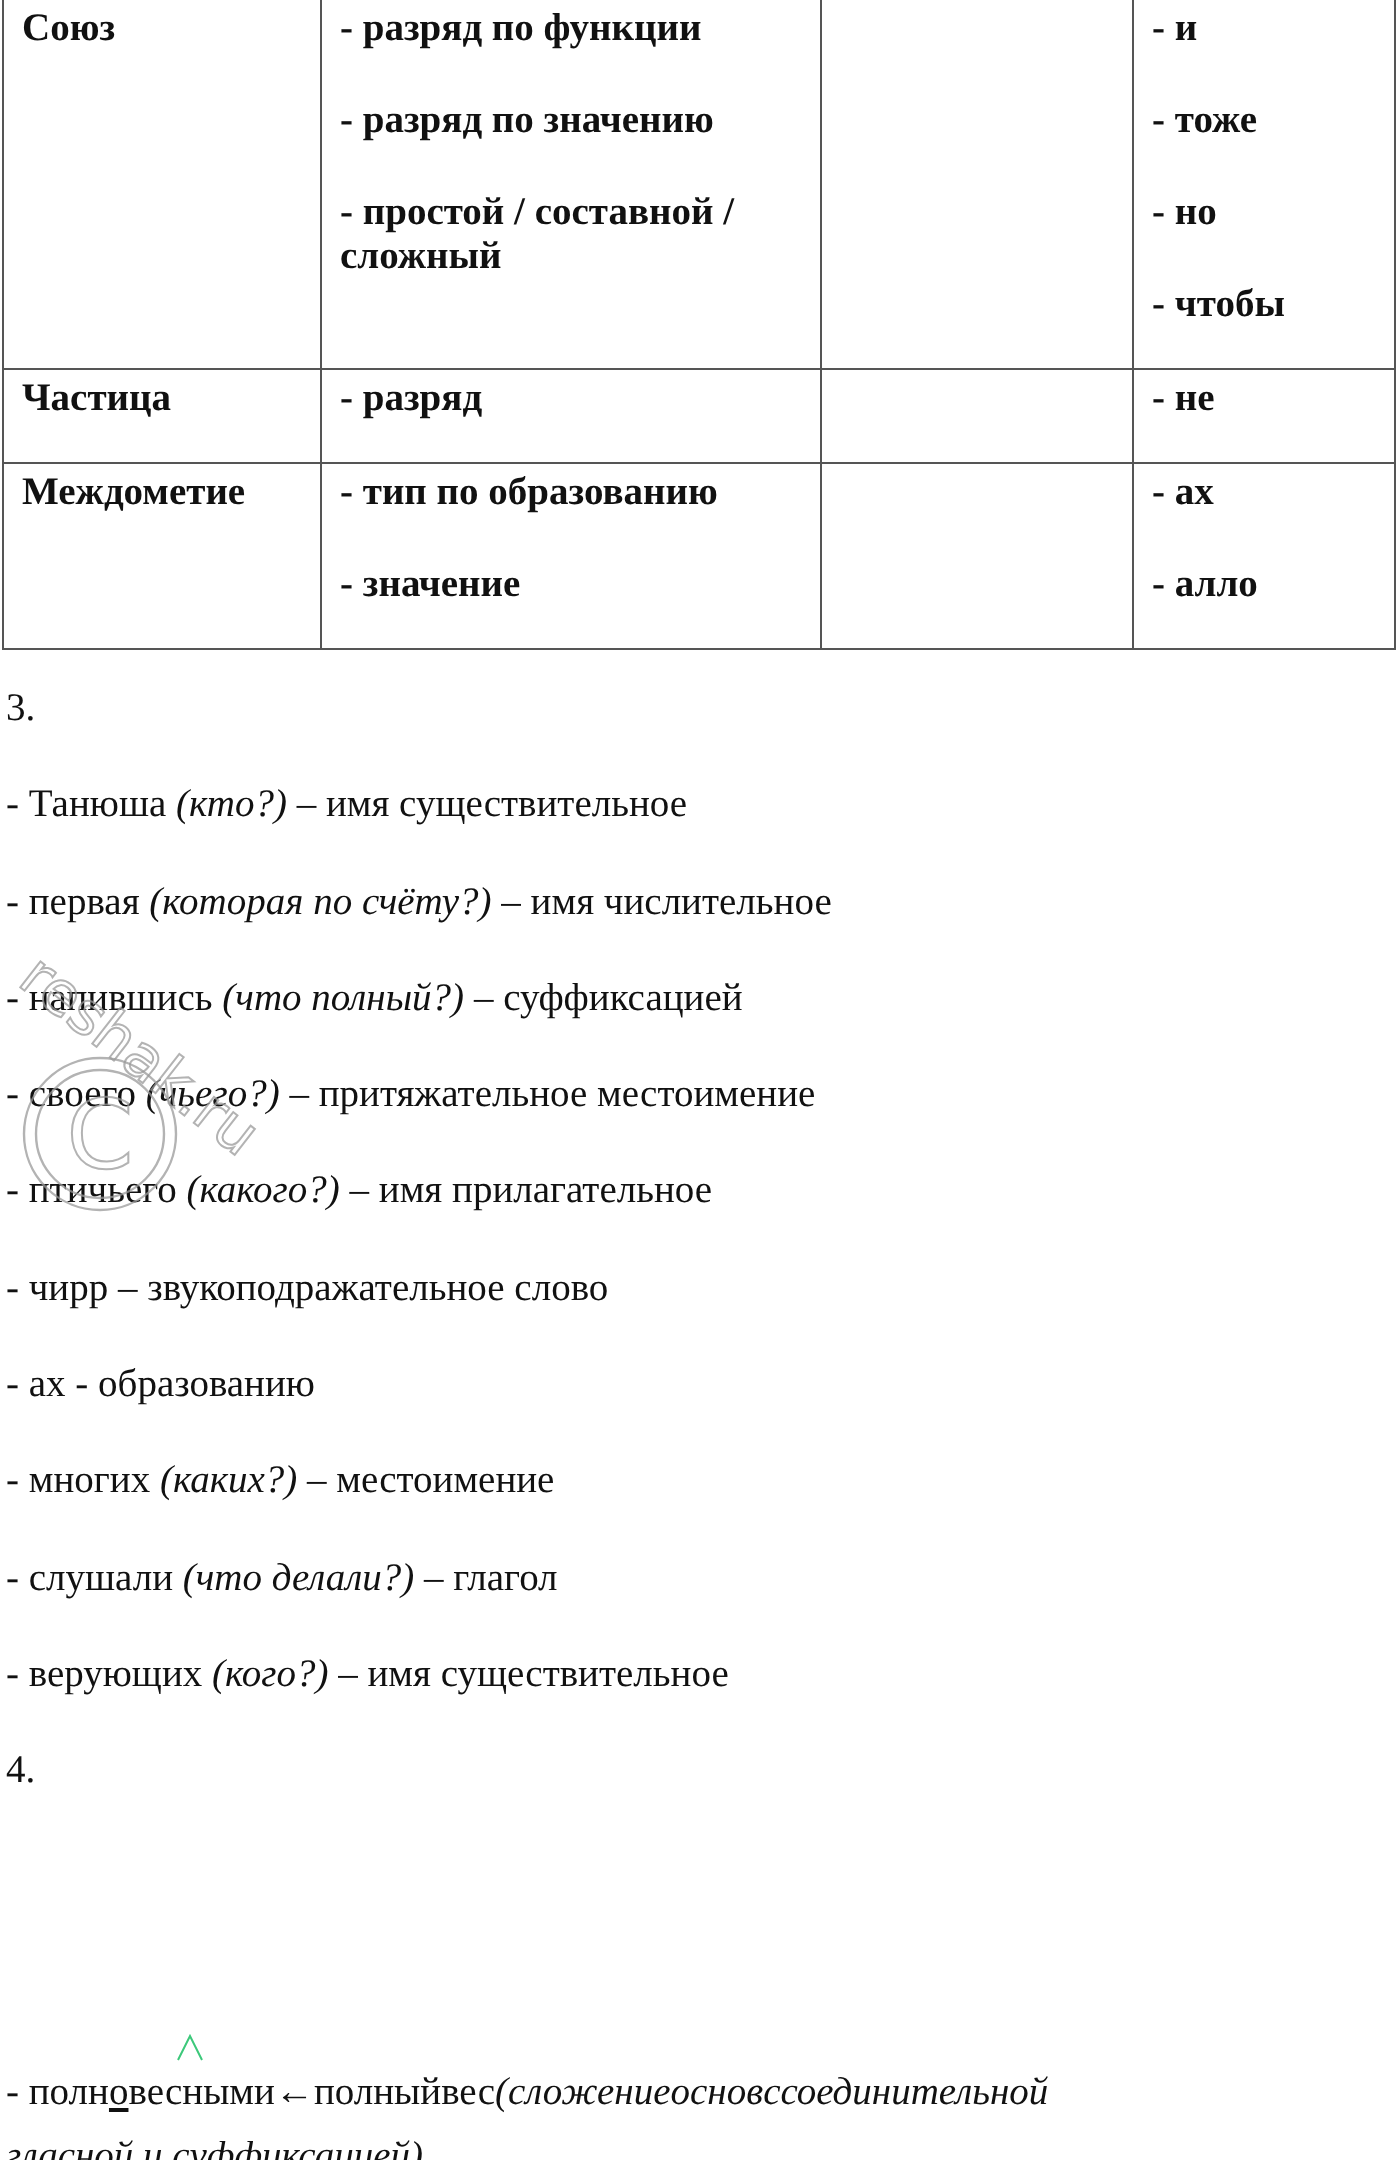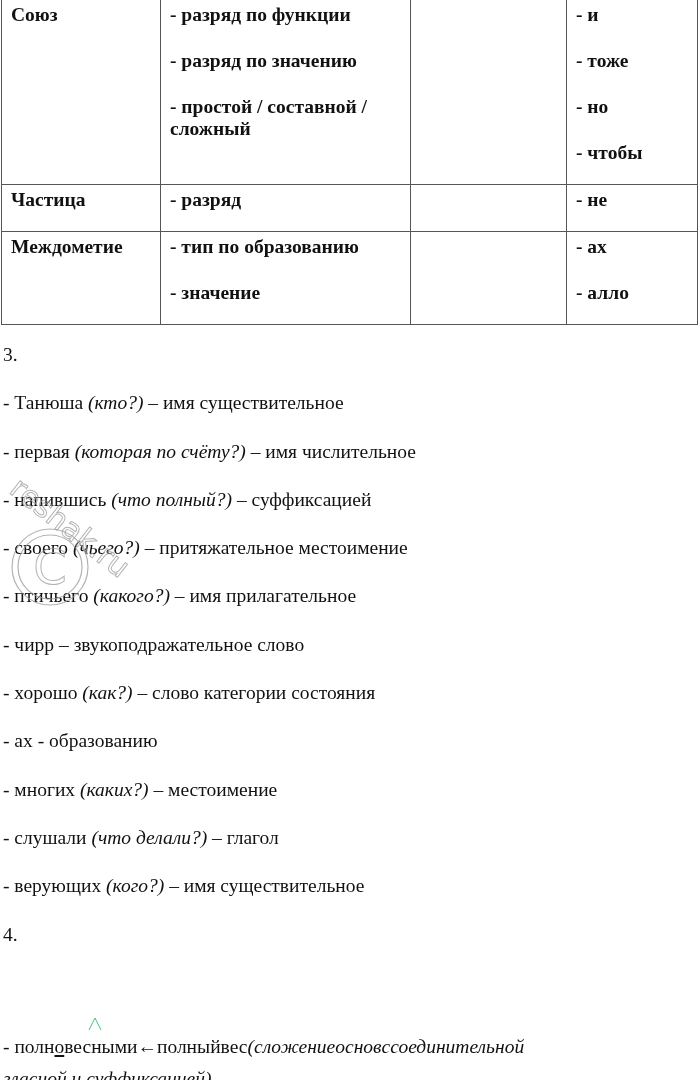--- a/index.html
+++ b/index.html
@@ -156,21 +156,20 @@
 
 <div class="body-text">
   <div class="line sec-num">3.</div>
 
   <div class="line"><span>- Танюша </span><span class="q">(кто?)</span><span> – имя существительное</span></div>
   <div class="line"><span>- первая </span><span class="q">(которая по счёту?)</span><span> – имя числительное</span></div>
   <div class="line"><span>- напившись </span><span class="q">(что полный?)</span><span> – суффиксацией</span></div>
   <div class="line"><span>- своего </span><span class="q">(чьего?)</span><span> – притяжательное местоимение</span></div>
   <div class="line"><span>- птичьего </span><span class="q">(какого?)</span><span> – имя прилагательное</span></div>
   <div class="line"><span>- чирр</span><span class="q"></span><span> – звукоподражательное слово</span></div>
-  <div class="line"><span>- хорошо </span><span class="q">(как?)</span><span> – слово категории состояния</span></div>
   <div class="line"><span>- ах</span><span class="q"></span><span> - образованию</span></div>
   <div class="line"><span>- многих </span><span class="q">(каких?)</span><span> – местоимение</span></div>
   <div class="line"><span>- слушали </span><span class="q">(что делали?)</span><span> – глагол</span></div>
   <div class="line"><span>- верующих </span><span class="q">(кого?)</span><span> – имя существительное</span></div>
 
   <div class="line sec-num">4.</div>
 </div>
 
 <div class="final">
   <div class="row1">

